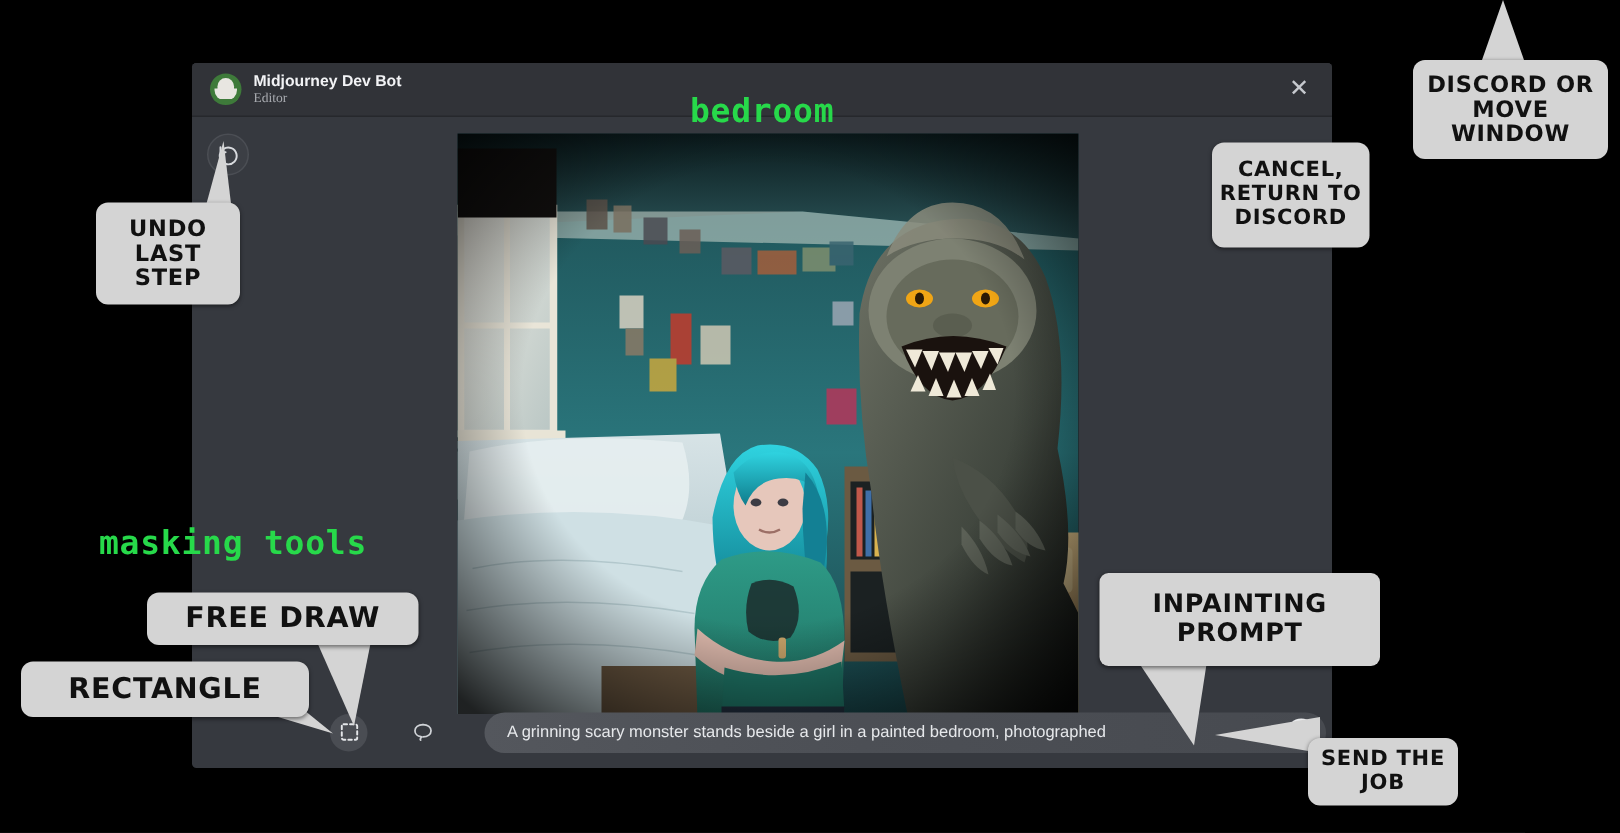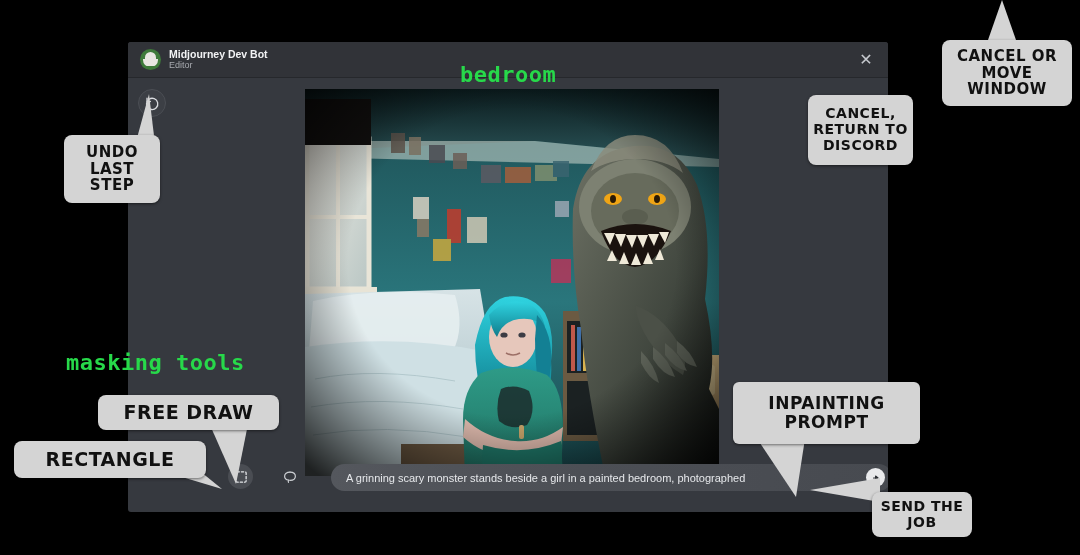--- a/index.html
+++ b/index.html
@@ -52,21 +52,21 @@
   #bot-avatar .sail {
     position:absolute; left:5px; top:3px; width:11px; height:9px;
     background:#e8e6e1; border-radius:6px 6px 2px 2px;
   }
   #bot-avatar .waterline {
     position:absolute; left:2px; top:17px; width:17px; height:2px;
     background:#3e7a3a;
   }
   #header-text { margin-left:8px; line-height:1.05; }
   #bot-name { color:#f2f3f5; font-size:10.5px; font-weight:700; }
-  #bot-sub   { color:#a8abb0; font-size:9px; margin-top:1px; }
+  #bot-sub   { color:#a8abb0; font-size:9px; margin-top:1px;font-family:Liberation Serif, serif; }
   #close-button {
     position:absolute; right:12px; top:50%; transform:translateY(-50%);
     width:20px; height:20px; color:#c6c9ce;
     display:flex; align-items:center; justify-content:center;
     font-size:16px; line-height:1; cursor:pointer;
   }
 
   
   #undo-button {
     position:absolute; left:10px; top:47px;
@@ -81,22 +81,22 @@
   #canvas-image {
     position:absolute; left:177px; top:47px;
     width:414px; height:387px;
     background:#0a1416;
     overflow:hidden;
   }
   #canvas-image .art { position:absolute; inset:0; }
 
   
   #bottom-bar {
-    position:absolute; left:16px; bottom:0; width:100%; height:48px;
-    display:flex; align-items:flex-start;gap:20px;
+    position:absolute; left:8px; bottom:0; width:100%; height:48px;
+    display:flex; align-items:center;gap:20px;
   }
   .tool-button {
     width:25px; height:25px; border-radius:50%;
     display:flex; align-items:center; justify-content:center;
     cursor:pointer; flex:0 0 auto;
   }
   #tool-rectangle { margin-left:84px; background:#4a4d53; }
   #tool-freedraw  { margin-left:4px;  background:transparent; }
   .tool-button svg { width:14px; height:14px; }
 
@@ -364,21 +364,21 @@
     <polygon points="855,160 872,96 880,160" fill="#d4d4d4"></polygon>
     <polygon points="124,186 149,94 160,186" fill="#d4d4d4"></polygon>
     <polygon points="210,425 236,484 248,424" fill="#d4d4d4"></polygon>
     <polygon points="172,474 222,489 180,455" fill="#d4d4d4"></polygon>
     <polygon points="756,437 796,497 806,432" fill="#d4d4d4"></polygon>
     <polygon points="880,478 810,490 880,502" fill="#d4d4d4"></polygon>
   </svg>
 
   <div id="callout-resize" class="callout">
     <div>
-      <span>CANCEL OR</span>
+      <span>DISCORD OR</span>
       <span>MOVE</span>
       <span>WINDOW</span>
     </div>
   </div>
 
   <div id="callout-cancel" class="callout">
     <div>
       <span>CANCEL,</span>
       <span>RETURN TO</span>
       <span>DISCORD</span>

